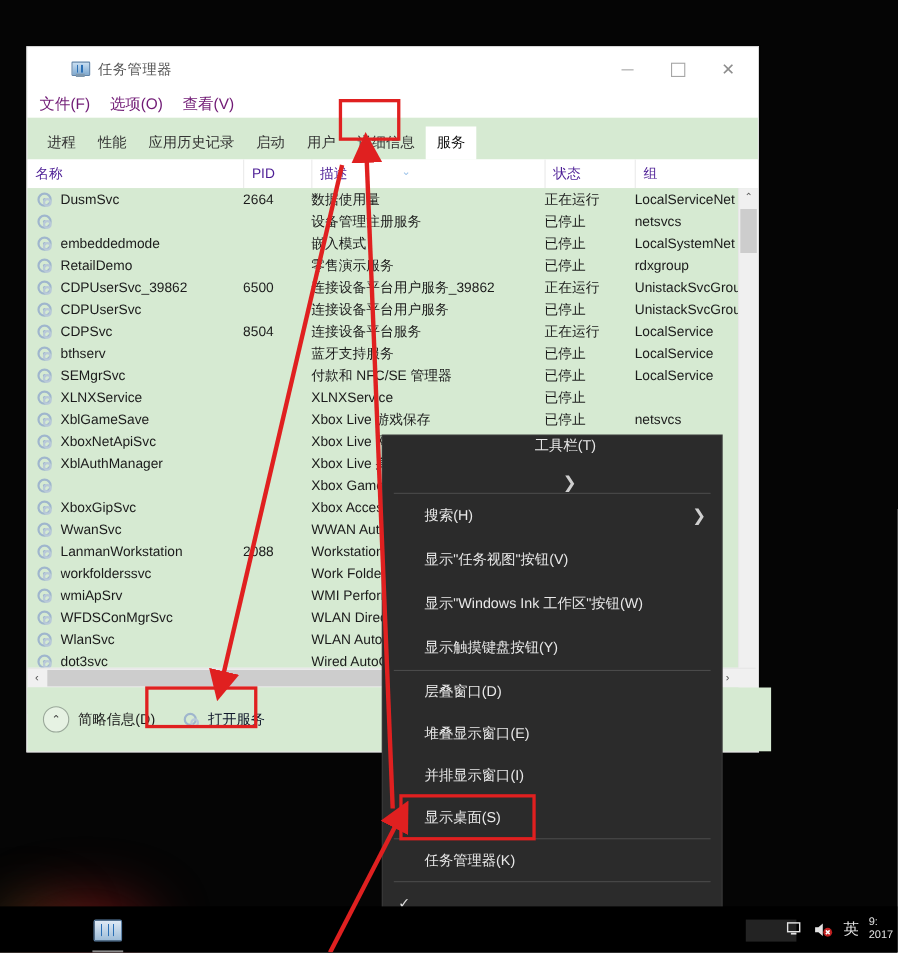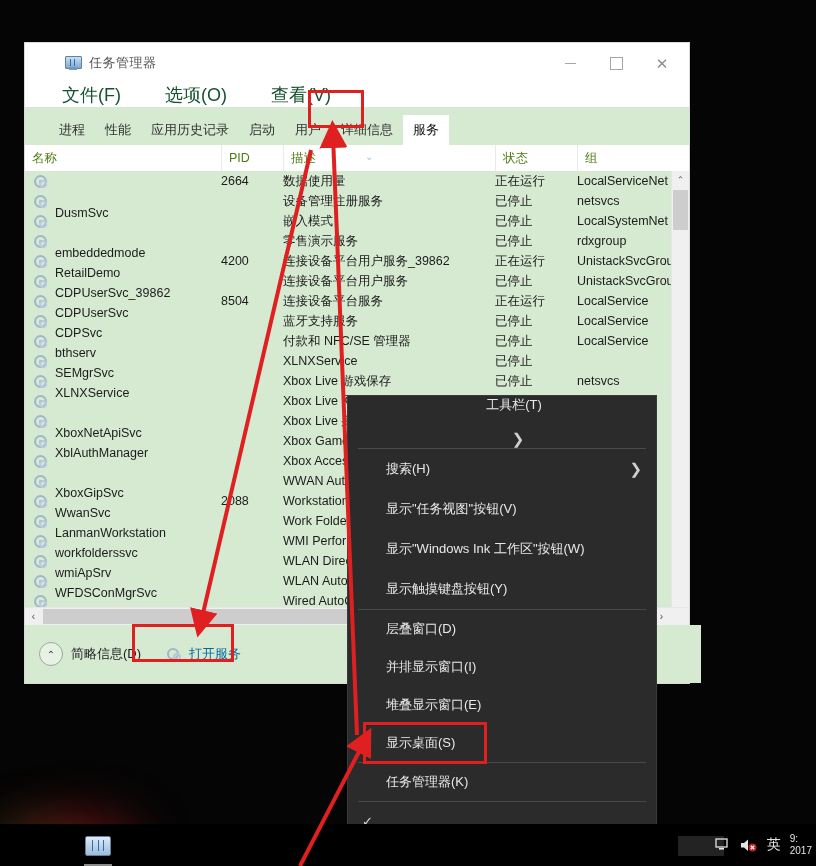--- a/index.html
+++ b/index.html
@@ -31,38 +31,38 @@
   #tm-app-icon .base{position:absolute;left:4px;top:12px;width:8px;height:3px;background:#7e97ad;}
   #tm-title-text{font-size:13px;color:#555;letter-spacing:.5px;}
   .win-btn{position:absolute;top:0;width:46px;height:40px;display:flex;align-items:center;justify-content:center;}
   #btn-min{right:96px;} #btn-max{right:50px;} #btn-close{right:4px;}
   .wb-glyph{color:#8d8d8d;font-size:15px;line-height:1;}
   #btn-min .wb-glyph{width:11px;height:1px;background:#a6a6a6;display:block;}
   #btn-max .wb-glyph{width:11px;height:11px;border:1px solid #a6a6a6;display:block;background:none;}
 
   
   #tm-menubar{height:24px;background:#fff;display:flex;align-items:center;padding-left:11px;gap:18px;}
-  .tm-menu-item{font-size:18px;color:#14532d;white-space:nowrap;margin-left:26px;}
-
-  
-  #tm-tabstrip{height:38px;background:#d6ead2;position:relative;display:flex;align-items:flex-end;padding-left:24px;}
+  .tm-menu-item{font-size:14px;color:#701a75;white-space:nowrap;}
+
+  
+  #tm-tabstrip{height:38px;background:#d6ead2;position:relative;display:flex;align-items:flex-end;padding-left:8px;}
   .tm-tab{height:30px;line-height:30px;padding:0 10px;font-size:13px;color:#333;white-space:nowrap;}
   .tm-tab.active{background:#fff;color:#111;}
 
   
   #tm-colhead{height:26px;background:#fff;border-bottom:1px solid #e2e2e2;position:relative;}
-  .colhead-cell{position:absolute;top:0;height:26px;line-height:26px;font-size:12.5px;color:#4d7c0f;padding-left:7px;box-sizing:border-box;border-left:1px solid #eaeaea;}
+  .colhead-cell{position:absolute;top:0;height:26px;line-height:26px;font-size:12.5px;color:#4c1d95;padding-left:7px;box-sizing:border-box;border-left:1px solid #eaeaea;}
   .colhead-cell.first{border-left:none;}
   #sort-caret{position:absolute;top:8px;width:10px;height:8px;color:#9ec4ea;font-size:10px;line-height:8px;}
 
   
   #tm-list{position:absolute;left:0;top:128px;width:662px;height:478px;background:#d6ead2;overflow:hidden;}
   .svc-row{height:20px;position:relative;}
   .cell{position:absolute;top:0;height:20px;line-height:20px;font-size:12.5px;color:#1b1b1b;white-space:nowrap;overflow:hidden;}
-  .c-name{left:30px;width:160px;margin-top:32px;}
+  .c-name{left:30px;width:160px;}
   .c-pid{left:196px;width:48px;text-align:left;}
   .c-desc{left:258px;width:200px;}
   .c-status{left:470px;width:80px;}
   .c-group{left:552px;width:98px;}
   .svc-icon{position:absolute;left:9px;top:4px;width:13px;height:13px;}
   .svc-icon .gear{position:absolute;left:0;top:0;width:13px;height:13px;border-radius:50%;
      border:2px solid #9fb6cd;box-sizing:border-box;background:transparent;}
   .svc-icon .gear:after{content:"";position:absolute;left:3px;top:3px;width:3px;height:3px;border-radius:50%;background:#9fb6cd;}
   .svc-icon .gear2{position:absolute;left:5px;top:5px;width:8px;height:8px;border-radius:50%;border:2px solid #b9c9d9;box-sizing:border-box;}
 
@@ -81,21 +81,21 @@
 
   
   #tm-footer{position:absolute;left:0;bottom:0;width:662px;height:58px;background:#d6ead2;display:flex;align-items:center;padding-left:14px;gap:20px;}
   #brief-info{display:flex;align-items:center;gap:8px;}
   #brief-chevron{width:22px;height:22px;border-radius:50%;border:1px solid #9aa89a;display:flex;align-items:center;justify-content:center;color:#3c3c3c;font-size:10px;background:#e6f2e3;}
   #brief-label{font-size:13px;color:#1b1b1b;}
   #open-services{display:flex;align-items:center;gap:7px;padding:4px 6px;}
   #open-svc-icon{width:15px;height:15px;position:relative;}
   #open-svc-icon .g1{position:absolute;left:0;top:1px;width:12px;height:12px;border:2px solid #9fb6cd;border-radius:50%;box-sizing:border-box;}
   #open-svc-icon .g2{position:absolute;left:6px;top:6px;width:8px;height:8px;border:2px solid #b9c9d9;border-radius:50%;box-sizing:border-box;}
-  #open-svc-label{font-size:13px;color:#0369a1;}
+  #open-svc-label{font-size:13px;color:#0f172a;}
 
   
   #ctx-menu{
     position:absolute;left:348px;top:396px;width:308px;height:452px;
     background:#2b2b2b;color:#e8e8e8;font-size:13px;
     box-shadow:0 0 0 1px #3a3a3a;
   }
   .ctx-item{height:auto;display:flex;align-items:center;padding:0 14px 0 38px;position:relative;}
   .ctx-label{flex:1;white-space:nowrap;}
   .ctx-arrow{color:#cfcfcf;font-size:15px;margin-left:8px;}
@@ -221,21 +221,21 @@
         <span class="cell c-desc">零售演示服务</span>
         <span class="cell c-status">已停止</span>
         <span class="cell c-group">rdxgroup</span>
       </div>
       <div class="svc-row">
         <span class="svc-icon">
           <span class="gear"></span>
           <span class="gear2"></span>
         </span>
         <span class="cell c-name">CDPUserSvc_39862</span>
-        <span class="cell c-pid">4200</span>
+        <span class="cell c-pid">6500</span>
         <span class="cell c-desc">连接设备平台用户服务_39862</span>
         <span class="cell c-status">正在运行</span>
         <span class="cell c-group">UnistackSvcGrou</span>
       </div>
       <div class="svc-row">
         <span class="svc-icon">
           <span class="gear"></span>
           <span class="gear2"></span>
         </span>
         <span class="cell c-name">CDPUserSvc</span>
@@ -286,20 +286,21 @@
         <span class="cell c-pid"></span>
         <span class="cell c-desc">XLNXService</span>
         <span class="cell c-status">已停止</span>
         <span class="cell c-group"></span>
       </div>
       <div class="svc-row">
         <span class="svc-icon">
           <span class="gear"></span>
           <span class="gear2"></span>
         </span>
+        <span class="cell c-name">XblGameSave</span>
         <span class="cell c-pid"></span>
         <span class="cell c-desc">Xbox Live 游戏保存</span>
         <span class="cell c-status">已停止</span>
         <span class="cell c-group">netsvcs</span>
       </div>
       <div class="svc-row">
         <span class="svc-icon">
           <span class="gear"></span>
           <span class="gear2"></span>
         </span>
@@ -464,24 +465,24 @@
       <span class="ctx-label">显示"Windows Ink 工作区"按钮(W)</span>
     </div>
     <div class="ctx-item" style="height: 40px;">
       <span class="ctx-label">显示触摸键盘按钮(Y)</span>
     </div>
     <div class="ctx-sep"></div>
     <div class="ctx-item" style="height: 38px;">
       <span class="ctx-label">层叠窗口(D)</span>
     </div>
     <div class="ctx-item" style="height: 38px;">
+      <span class="ctx-label">堆叠显示窗口(E)</span>
+    </div>
+    <div class="ctx-item" style="height: 38px;">
       <span class="ctx-label">并排显示窗口(I)</span>
-    </div>
-    <div class="ctx-item" style="height: 38px;">
-      <span class="ctx-label">堆叠显示窗口(E)</span>
     </div>
     <div class="ctx-item" style="height: 38px;">
       <span class="ctx-label">显示桌面(S)</span>
     </div>
     <div class="ctx-sep"></div>
     <div class="ctx-item" style="height: 38px;">
       <span class="ctx-label">任务管理器(K)</span>
     </div>
     <div class="ctx-sep"></div>
     <div class="ctx-item" style="height: 38px;">

